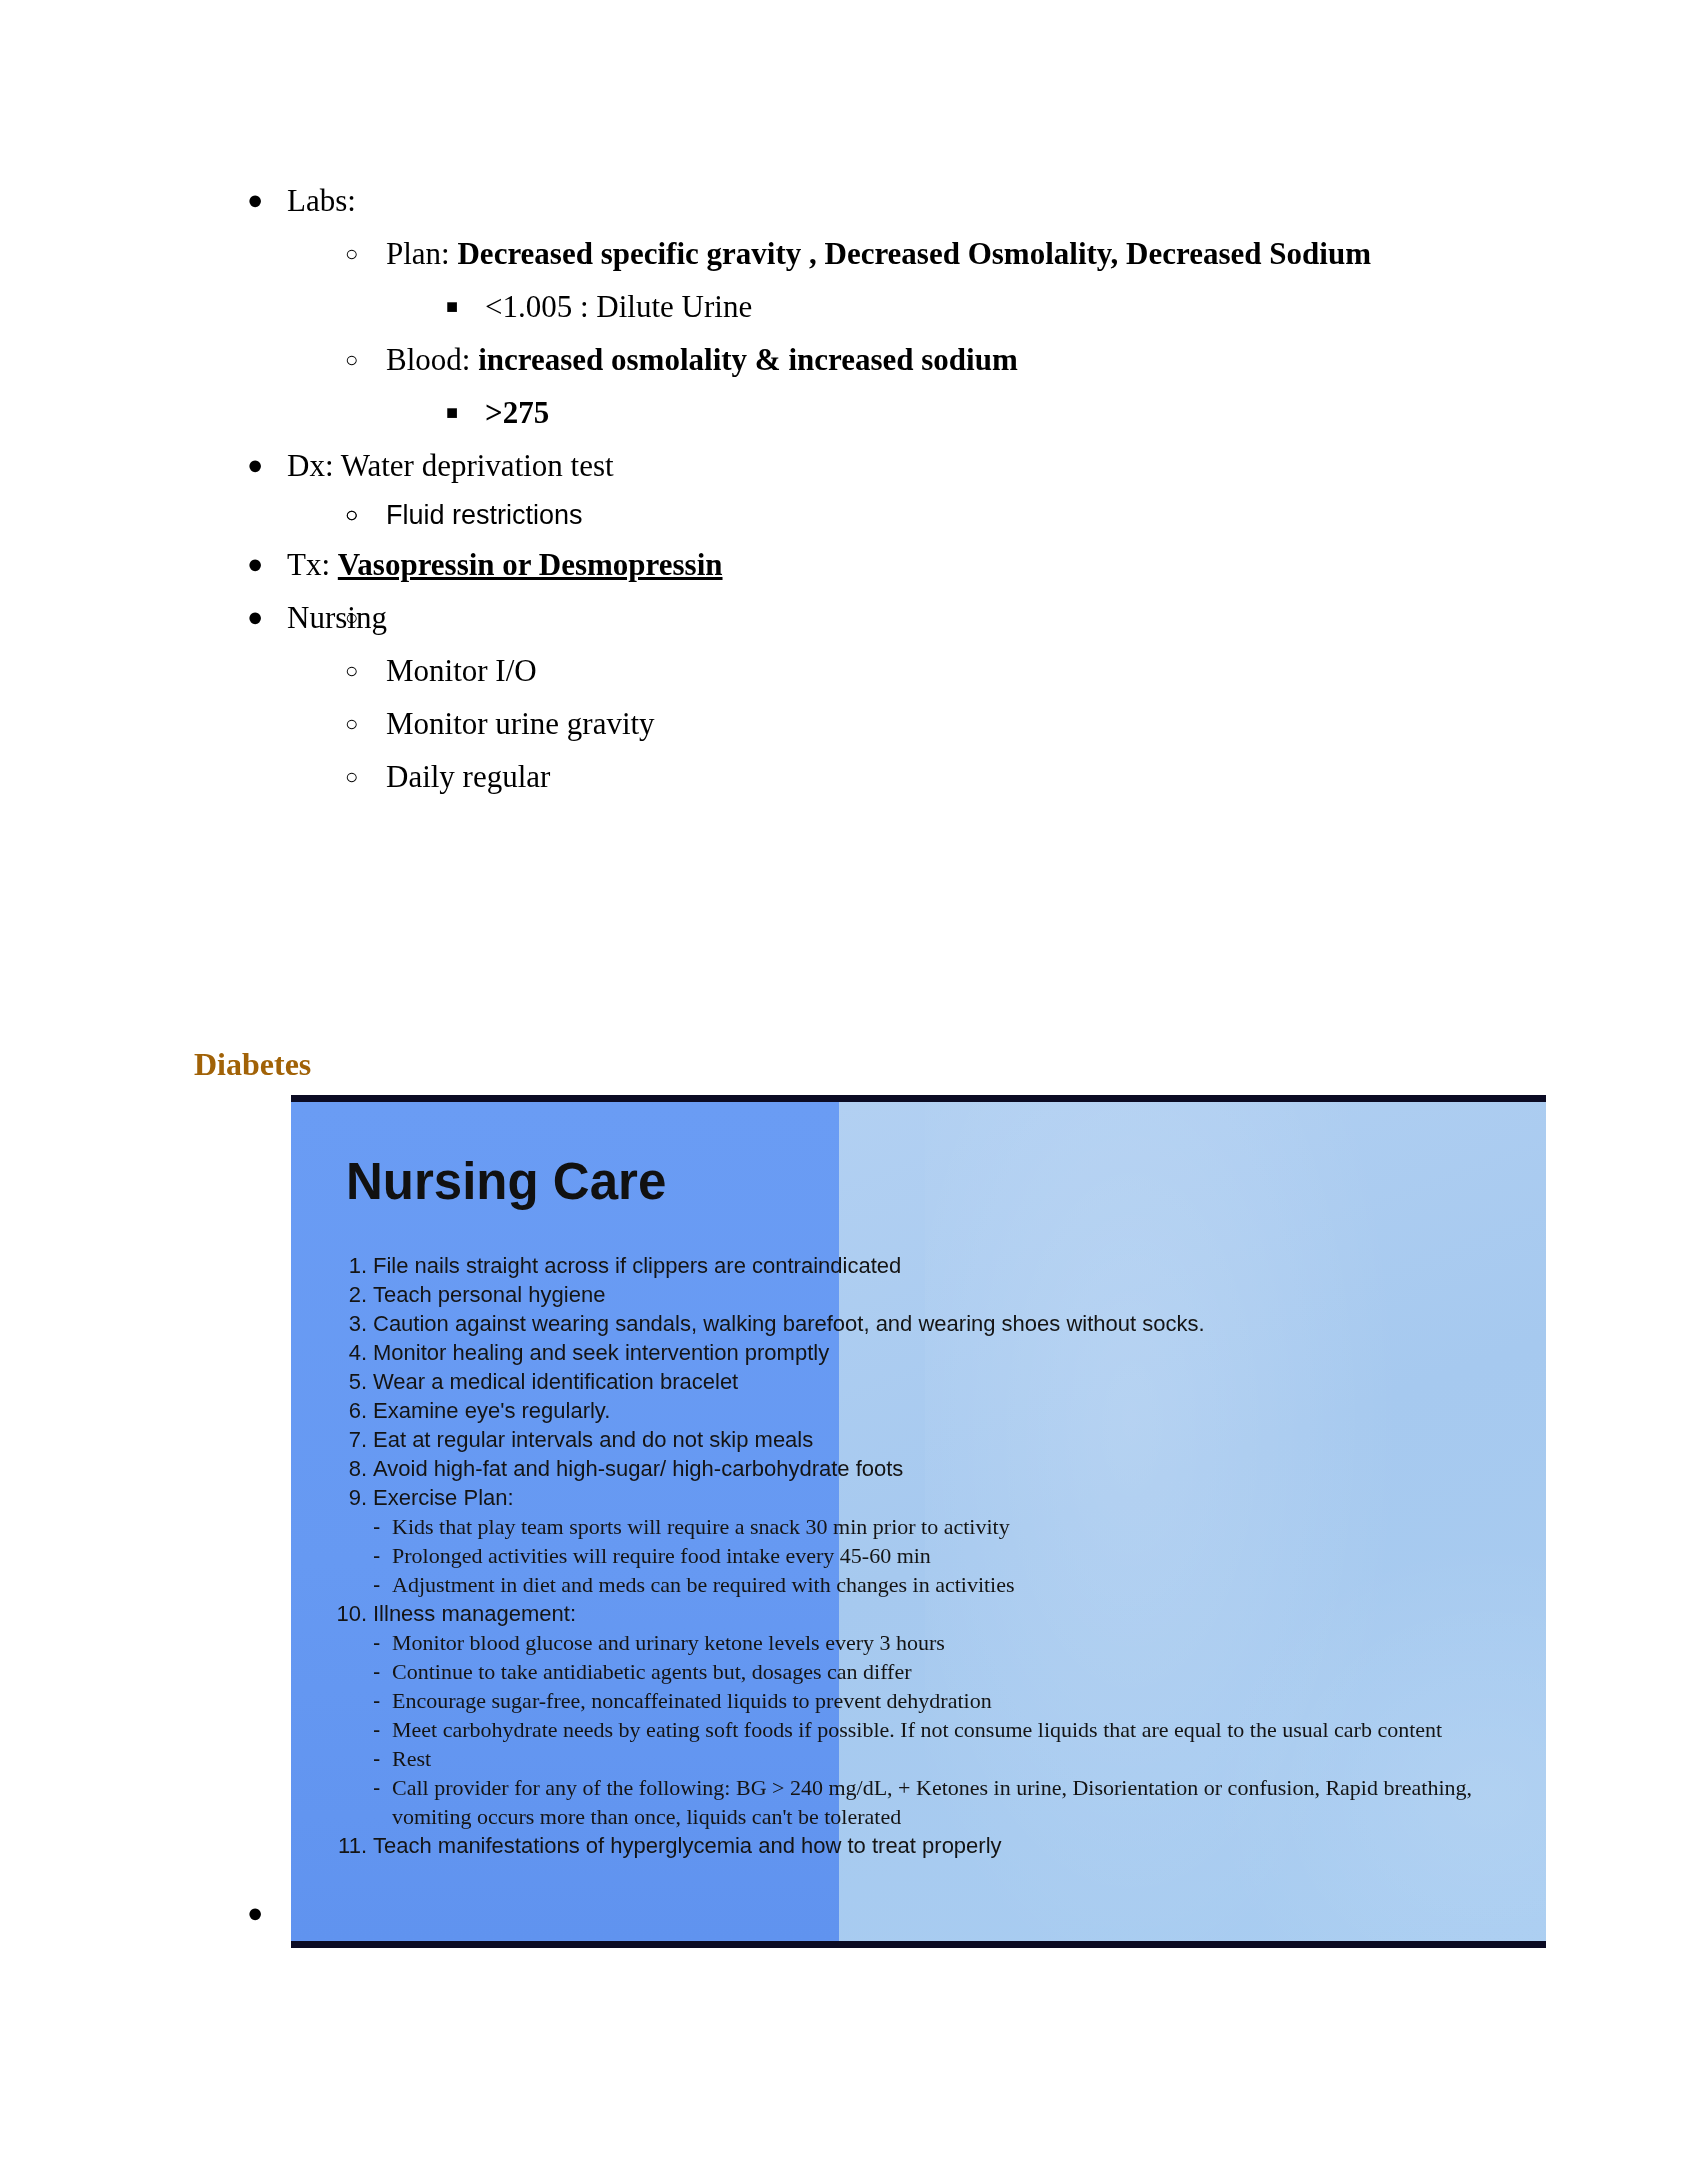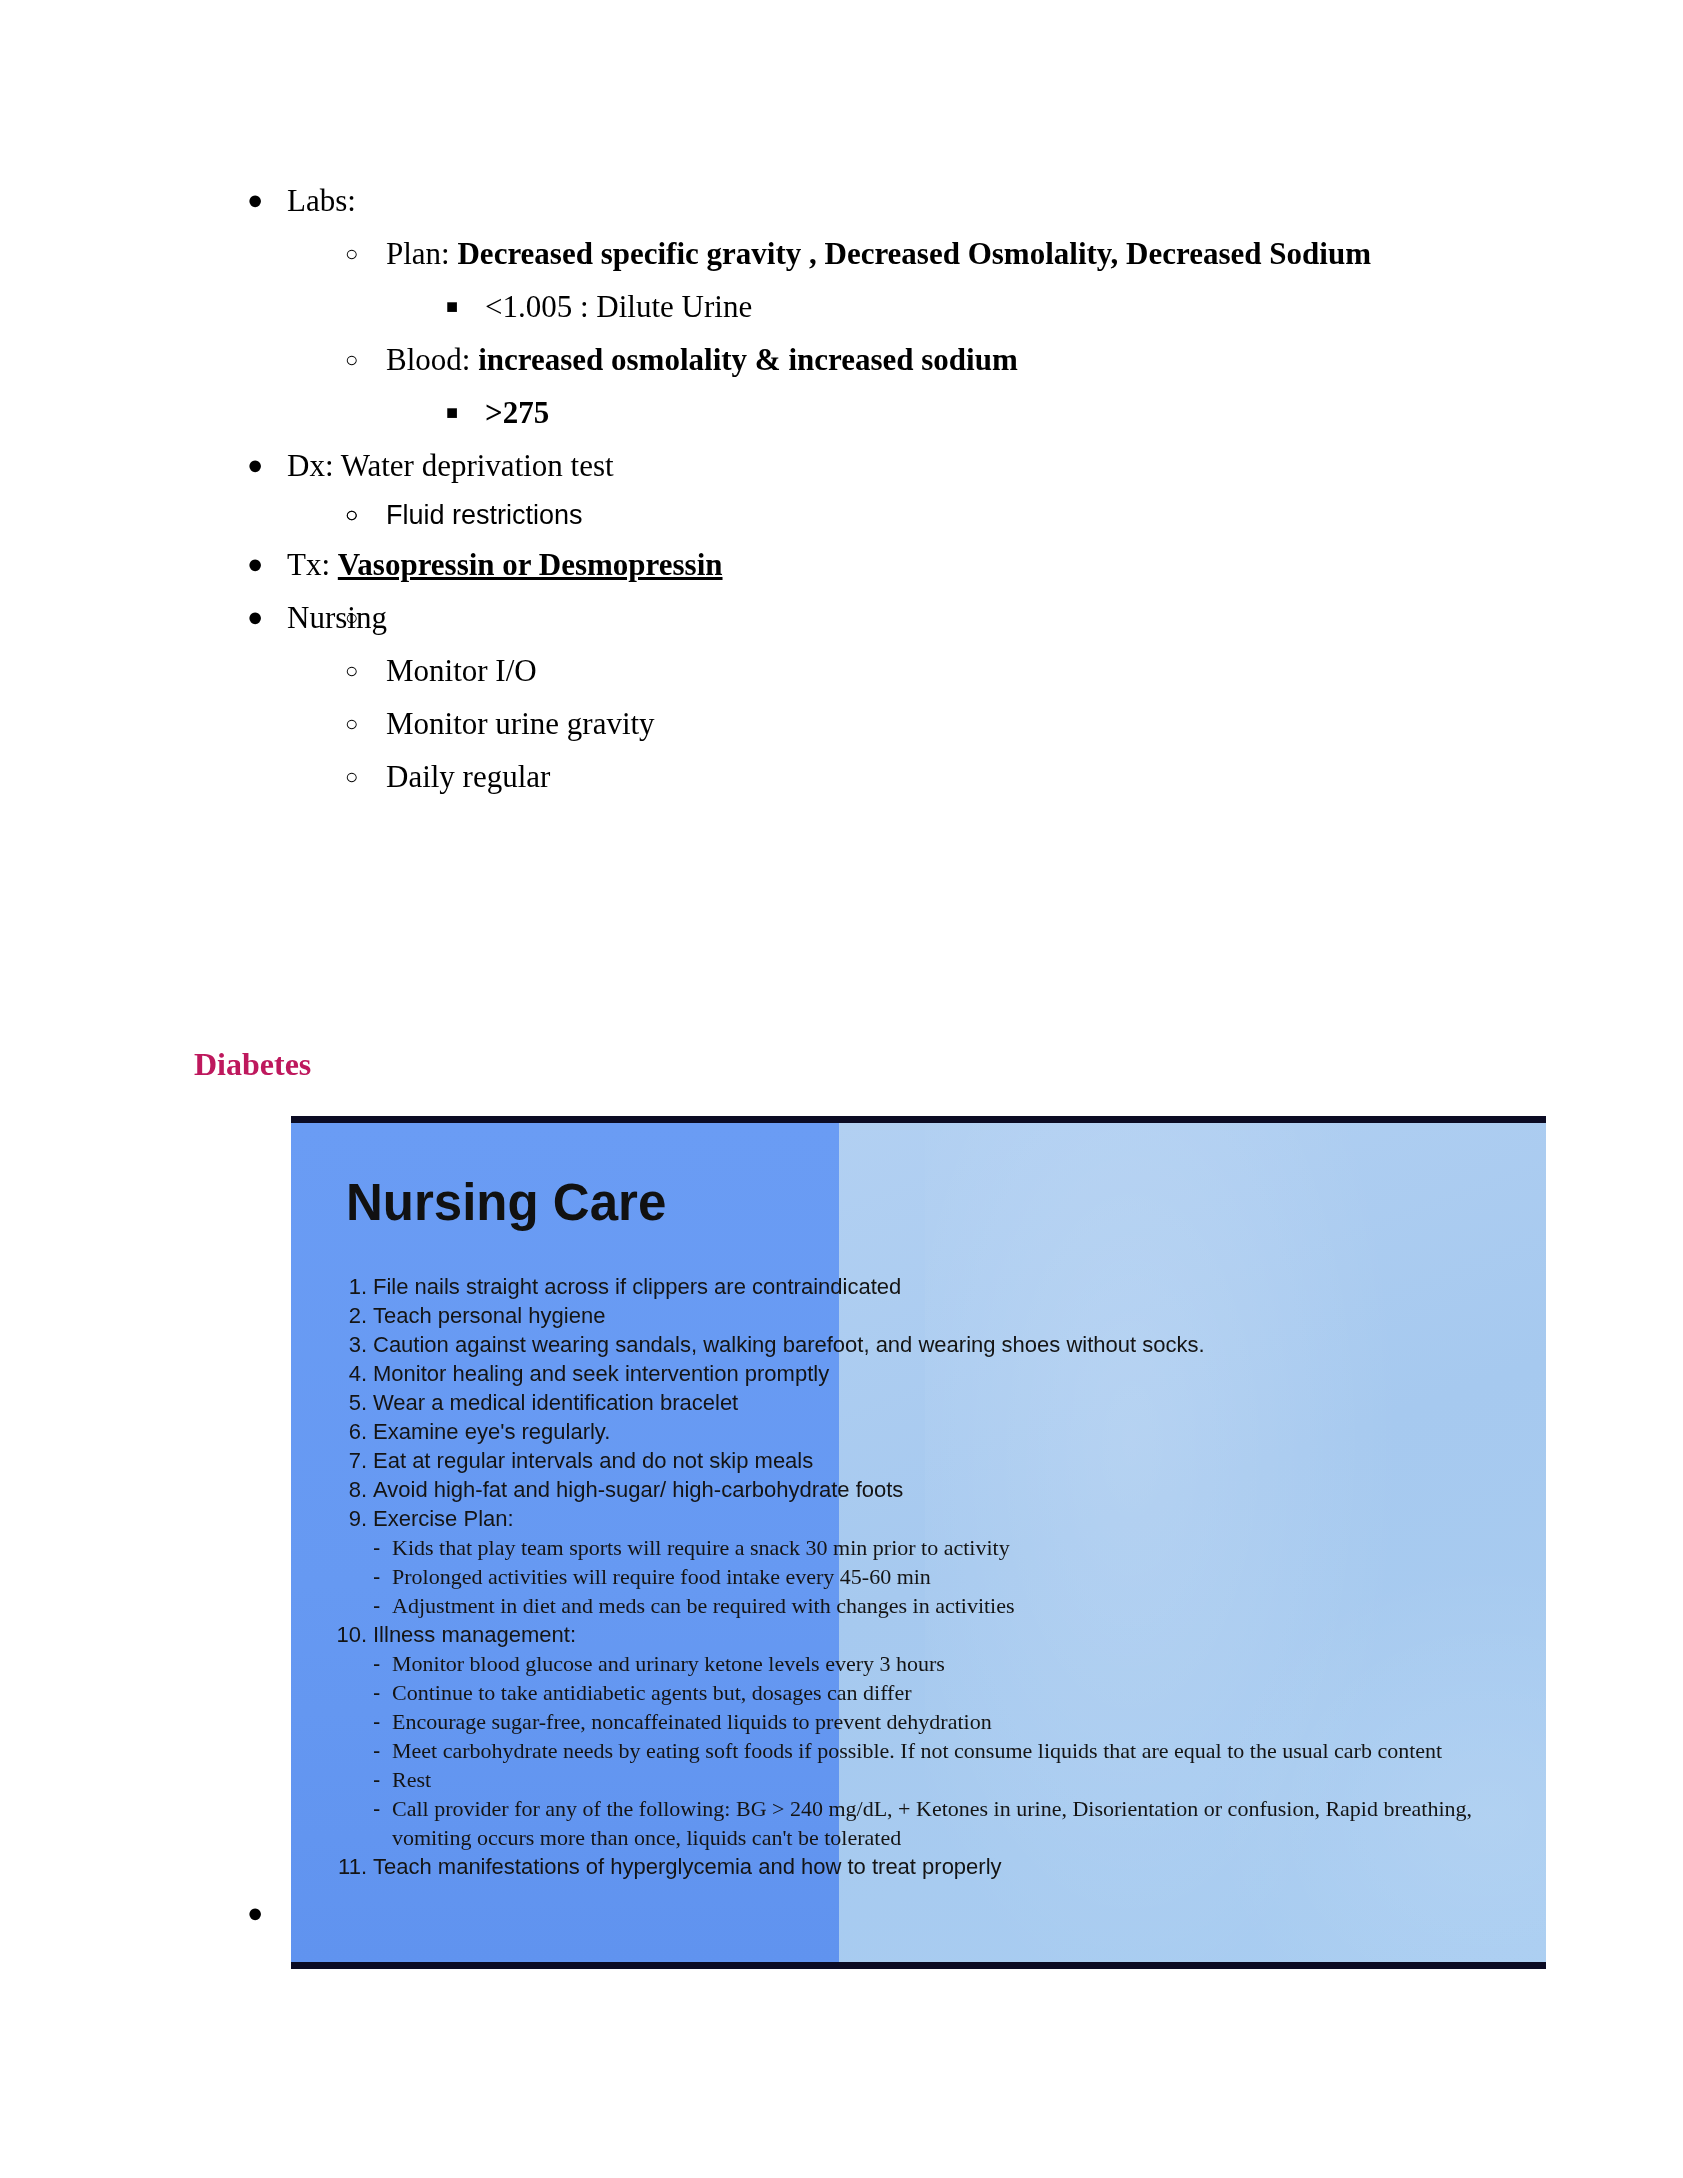--- a/index.html
+++ b/index.html
@@ -101,36 +101,35 @@
 
   
   .section-heading {
     position: absolute;
     left: 194px;
     top: 1042px;
     font-family: "Liberation Serif", "DejaVu Serif", serif;
     font-size: 32px;
     font-weight: bold;
     line-height: 44px;
-    color: #be185d;
+    color: #a16207;
   }
 
   
   .slide {
     position: absolute;
     left: 291px;
     top: 1095px;
     width: 1255px;
     height: 853px;
     border-top: 7px solid #0b0b23;
     border-bottom: 7px solid #0b0b23;
     box-sizing: border-box;
     overflow: hidden;
     background: #a9cdf1;
-    margin-top: 21px;
   }
   .slide-bg-left {
     position: absolute;
     left: 0; top: 0;
     width: 548px;
     height: 100%;
     background: linear-gradient(180deg, #6a9cf4 0%, #6699f2 55%, #6093ef 100%);
   }
   .slide-bg-right {
     position: absolute;

